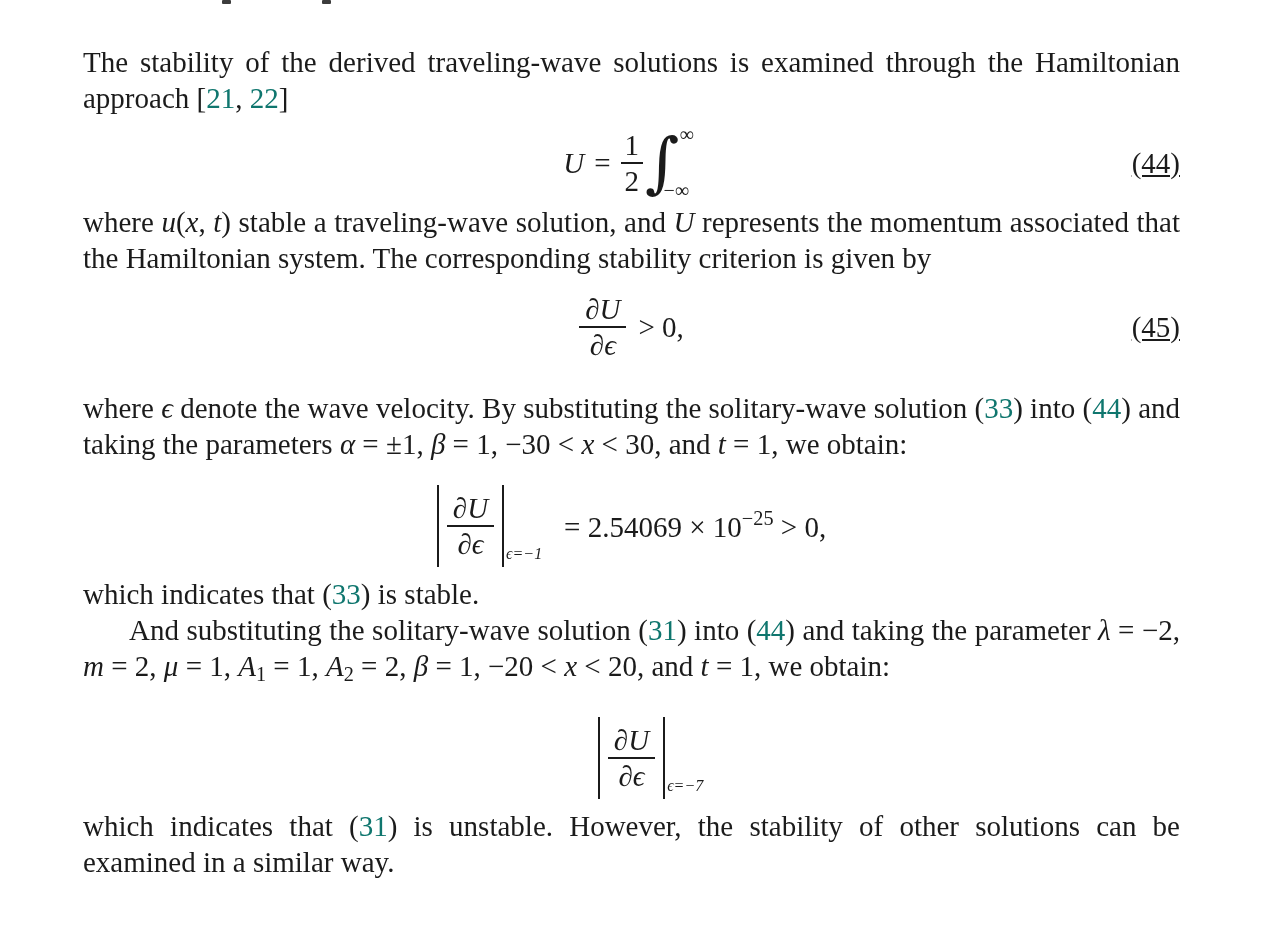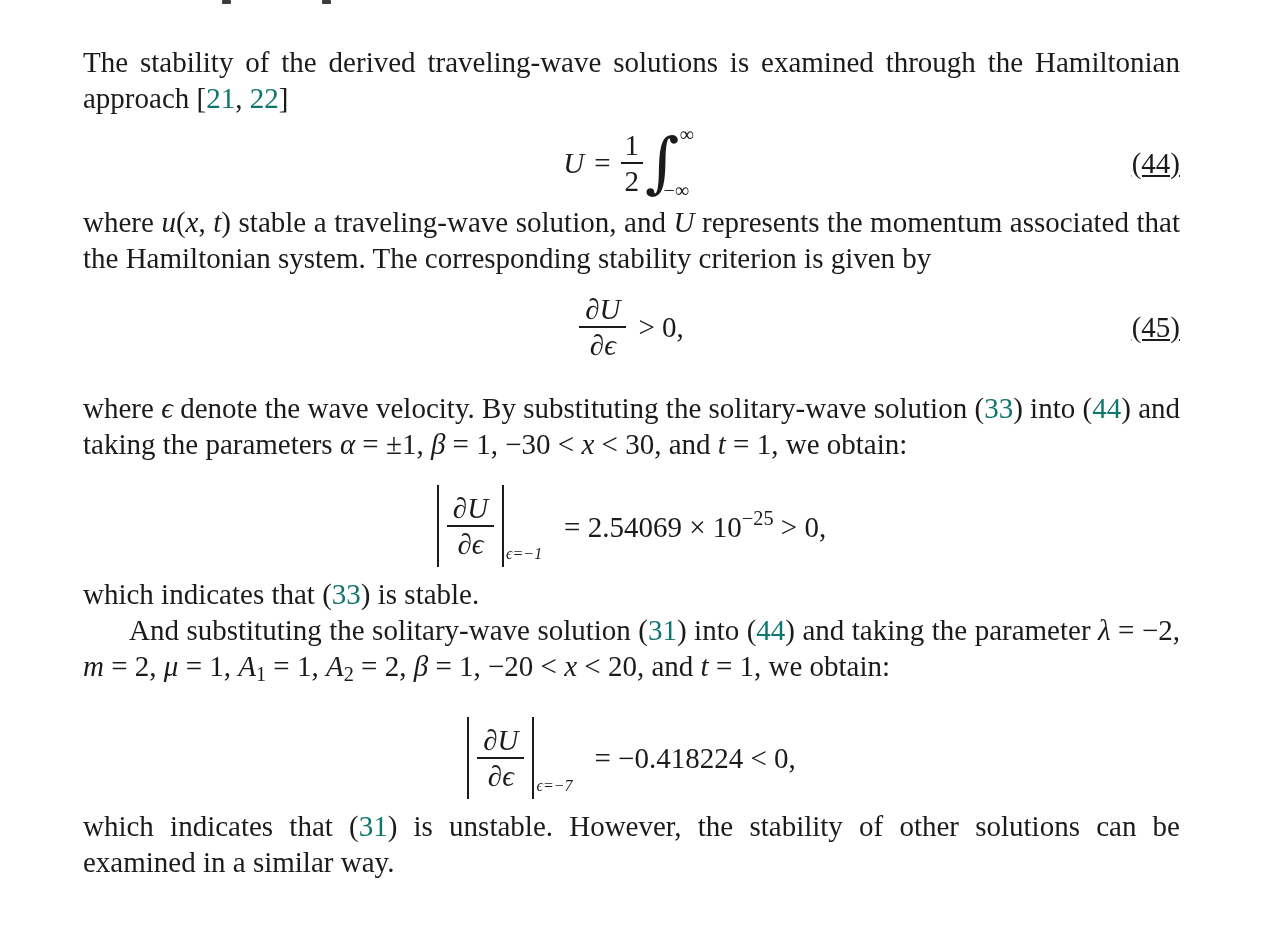--- a/index.html
+++ b/index.html
@@ -123,21 +123,20 @@
     <div class="eqrow disprow disp2">
       <span class="vbar barL"></span>
       <span class="frac pfrac">
         <span class="fnum it">∂U</span>
         <span class="fden it">∂ϵ</span>
       </span>
       <span class="vbar-eval">
         <span class="vbar"></span>
         <span class="evalsub">ϵ=−7</span>
       </span>
-      <span class="rhs">= −0.418224 &lt; 0,</span>
     </div>
 
     <p class="para"><span>which indicates that (</span><span class="run-link">31</span><span>) is unstable. However, the stability of other solutions can be examined in a similar way.</span></p>
 
     <div class="section-heading">
       <span>5</span>
       <span>Conclusion</span>
     </div>
 
   </div>

